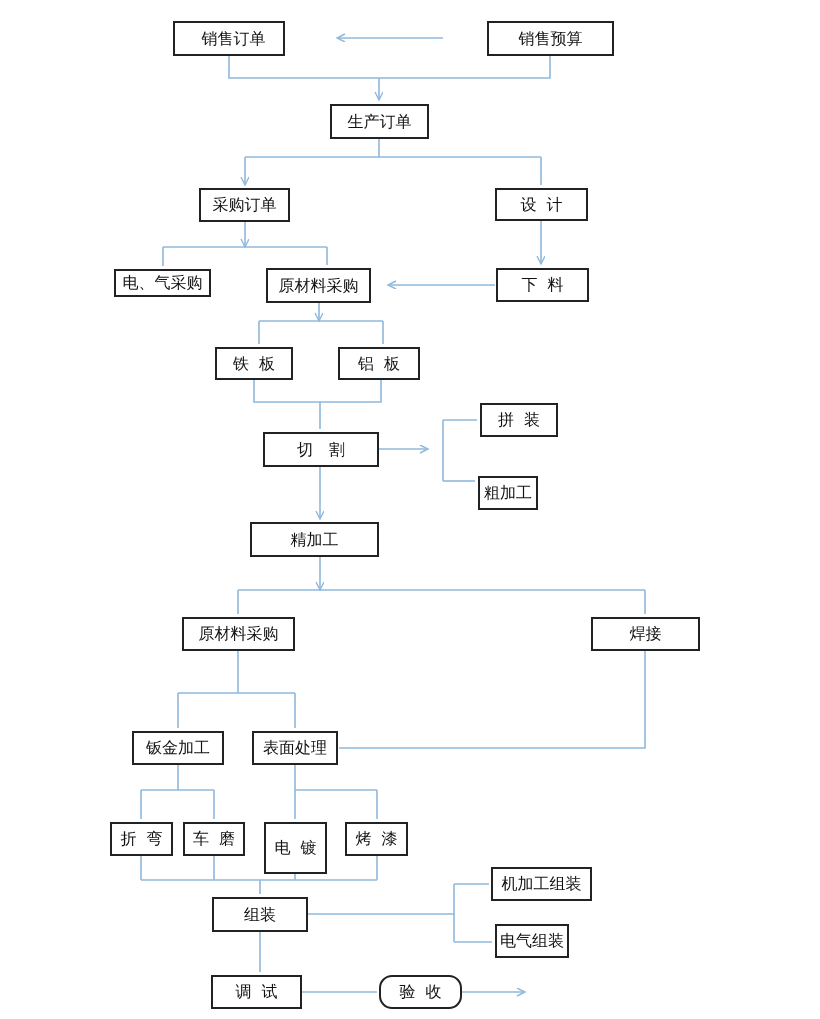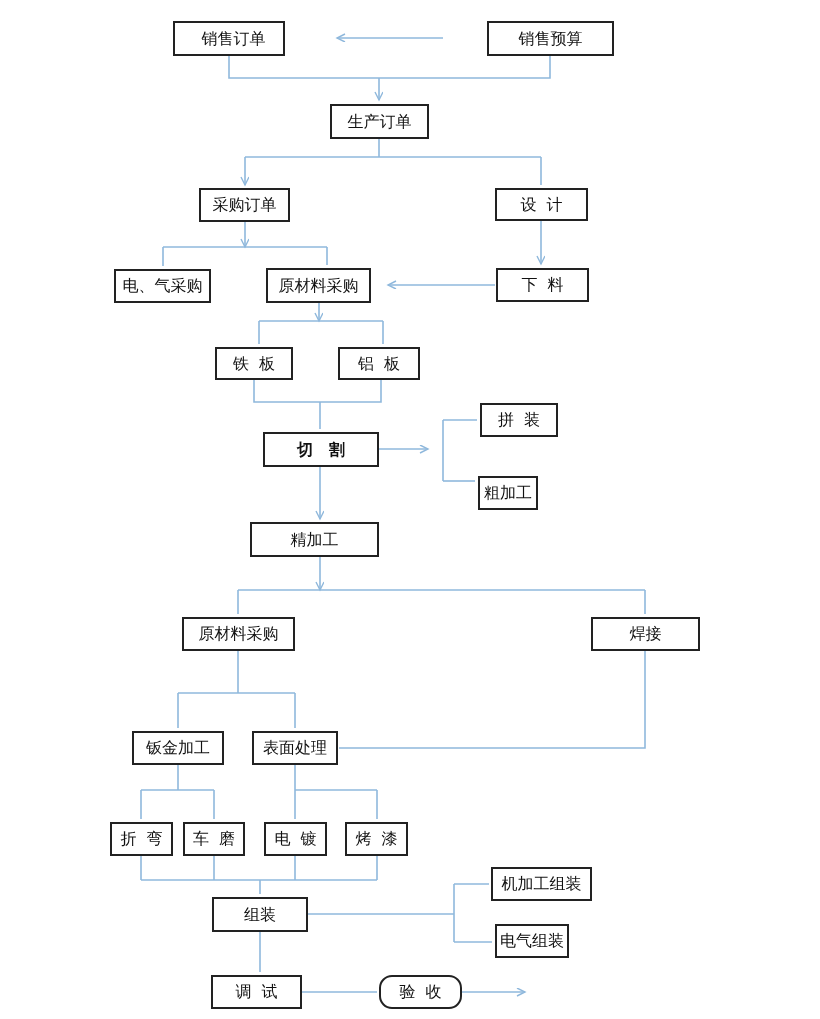--- a/index.html
+++ b/index.html
@@ -22,21 +22,21 @@
     background: #ffffff;
     display: flex;
     align-items: center;
     justify-content: center;
     color: #111111;
     font-size: 16px;
     line-height: 1;
     white-space: nowrap;
     z-index: 3;
   }
-  .node.wide-space { letter-spacing: 6px; text-indent: 6px; font-weight: bold; }
+  .node.wide-space { letter-spacing: 6px; text-indent: 6px; }
   .node.mid-space  { letter-spacing: 3px; text-indent: 3px; }
   #edges {
     position: absolute;
     left: 0;
     top: 0;
     width: 820px;
     height: 1019px;
     z-index: 1;
   }
 </style>
@@ -127,36 +127,36 @@
       <path d="M462,992 L525,992" marker-end="url(#ah)"></path>
     </g>
   </svg>
 
   <div id="nodes-layer">
       <div class="node" style="left: 173px; top: 21px; width: 112px; height: 35px; border-color: rgb(34, 34, 34); padding-left: 9px;">销售订单</div>
       <div class="node" style="left: 487px; top: 21px; width: 127px; height: 35px; border-color: rgb(34, 34, 34);">销售预算</div>
       <div class="node" style="left: 330px; top: 104px; width: 99px; height: 35px; border-color: rgb(34, 34, 34);">生产订单</div>
       <div class="node" style="left: 199px; top: 188px; width: 91px; height: 34px; border-color: rgb(34, 34, 34);">采购订单</div>
       <div class="node mid-space" style="left: 495px; top: 188px; width: 93px; height: 33px; border-color: rgb(34, 34, 34);">设 计</div>
-      <div class="node" style="left: 114px; top: 269px; width: 97px; height: 34px; border-color: rgb(34, 34, 34);">电、气采购</div>
+      <div class="node" style="left: 114px; top: 269px; width: 97px; height: 28px; border-color: rgb(34, 34, 34);">电、气采购</div>
       <div class="node" style="left: 266px; top: 268px; width: 105px; height: 35px; border-color: rgb(34, 34, 34);">原材料采购</div>
       <div class="node mid-space" style="left: 496px; top: 268px; width: 93px; height: 34px; border-color: rgb(34, 34, 34);">下 料</div>
       <div class="node mid-space" style="left: 215px; top: 347px; width: 78px; height: 33px; border-color: rgb(34, 34, 34);">铁 板</div>
       <div class="node mid-space" style="left: 338px; top: 347px; width: 82px; height: 33px; border-color: rgb(34, 34, 34);">铝 板</div>
       <div class="node wide-space" style="left: 263px; top: 432px; width: 116px; height: 35px; border-color: rgb(34, 34, 34);">切 割</div>
       <div class="node mid-space" style="left: 480px; top: 403px; width: 78px; height: 34px; border-color: rgb(34, 34, 34);">拼 装</div>
       <div class="node" style="left: 478px; top: 464px; width: 60px; height: 34px; border-color: rgb(34, 34, 34); margin-top: 12px;">粗加工</div>
       <div class="node" style="left: 250px; top: 522px; width: 129px; height: 35px; border-color: rgb(34, 34, 34);">精加工</div>
       <div class="node" style="left: 182px; top: 617px; width: 113px; height: 34px; border-color: rgb(34, 34, 34);">原材料采购</div>
       <div class="node" style="left: 591px; top: 617px; width: 109px; height: 34px; border-color: rgb(34, 34, 34);">焊接</div>
       <div class="node" style="left: 132px; top: 731px; width: 92px; height: 34px; border-color: rgb(34, 34, 34);">钣金加工</div>
       <div class="node" style="left: 252px; top: 731px; width: 86px; height: 34px; border-color: rgb(34, 34, 34);">表面处理</div>
       <div class="node mid-space" style="left: 110px; top: 822px; width: 63px; height: 34px; border-color: rgb(34, 34, 34);">折 弯</div>
       <div class="node mid-space" style="left: 183px; top: 822px; width: 62px; height: 34px; border-color: rgb(34, 34, 34);">车 磨</div>
-      <div class="node mid-space" style="left: 264px; top: 822px; width: 63px; height: 34px; border-color: rgb(34, 34, 34);">电 镀</div>
+      <div class="node mid-space" style="left: 264px; top: 822px; width: 63px; height: 52px; border-color: rgb(34, 34, 34);">电 镀</div>
       <div class="node mid-space" style="left: 345px; top: 822px; width: 63px; height: 34px; border-color: rgb(34, 34, 34);">烤 漆</div>
       <div class="node" style="left: 491px; top: 867px; width: 101px; height: 34px; border-color: rgb(34, 34, 34);">机加工组装</div>
       <div class="node" style="left: 495px; top: 924px; width: 74px; height: 34px; border-color: rgb(34, 34, 34);">电气组装</div>
       <div class="node" style="left: 212px; top: 897px; width: 96px; height: 35px; border-color: rgb(34, 34, 34);">组装</div>
       <div class="node mid-space" style="left: 211px; top: 975px; width: 91px; height: 34px; border-color: rgb(34, 34, 34);">调 试</div>
       <div class="node mid-space" style="left: 379px; top: 975px; width: 83px; height: 34px; border-color: rgb(34, 34, 34); border-radius: 13px;">验 收</div>
       <div class="node mid-space" style="left: 529px; top: 1023px; width: 91px; height: 34px; border-color: rgb(34, 34, 34);">交 货</div>
     </div>
 </div>
 

